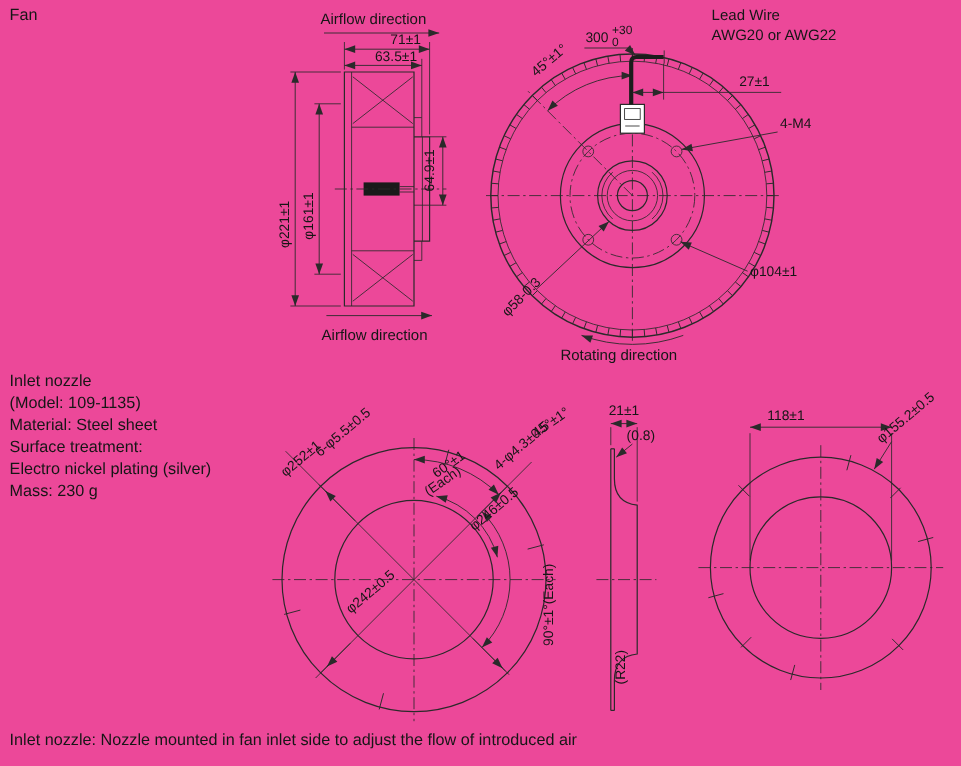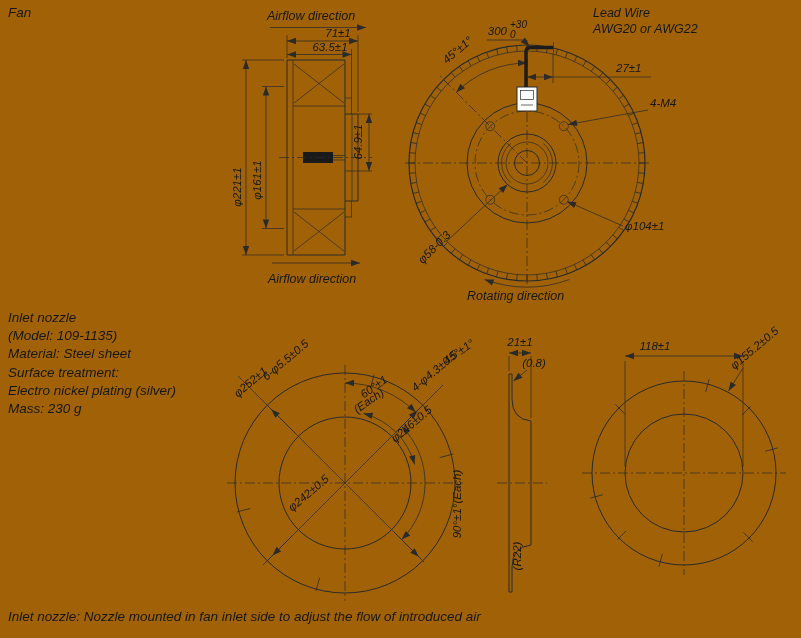--- a/index.html
+++ b/index.html
@@ -1,16 +1,16 @@
 <!DOCTYPE html>
 <html><head>
 <meta charset="utf-8">
 <style>
   html,body{margin:0;padding:0;background:#fff;}
-  .sheet{position:relative;width:801px;height:638px;background:#a16207;overflow:hidden;font-style:italic;}
+  .sheet{position:relative;width:801px;height:638px;background:#ec4899;overflow:hidden;}
   svg{display:block;}
   svg text{font-family:"Liberation Sans","DejaVu Sans",sans-serif;fill:#161616;}
   .t10{font-size:10px;}
   .t11{font-size:11.5px;}
   .t12{font-size:12.5px;}
   .t13{font-size:13.5px;}
   .mid{text-anchor:middle;}
   .end{text-anchor:end;}
   .ln{stroke:#2a2a2a;stroke-width:1;fill:none;}
   .lnb{stroke:#2a2a2a;stroke-width:1.2;fill:none;}

